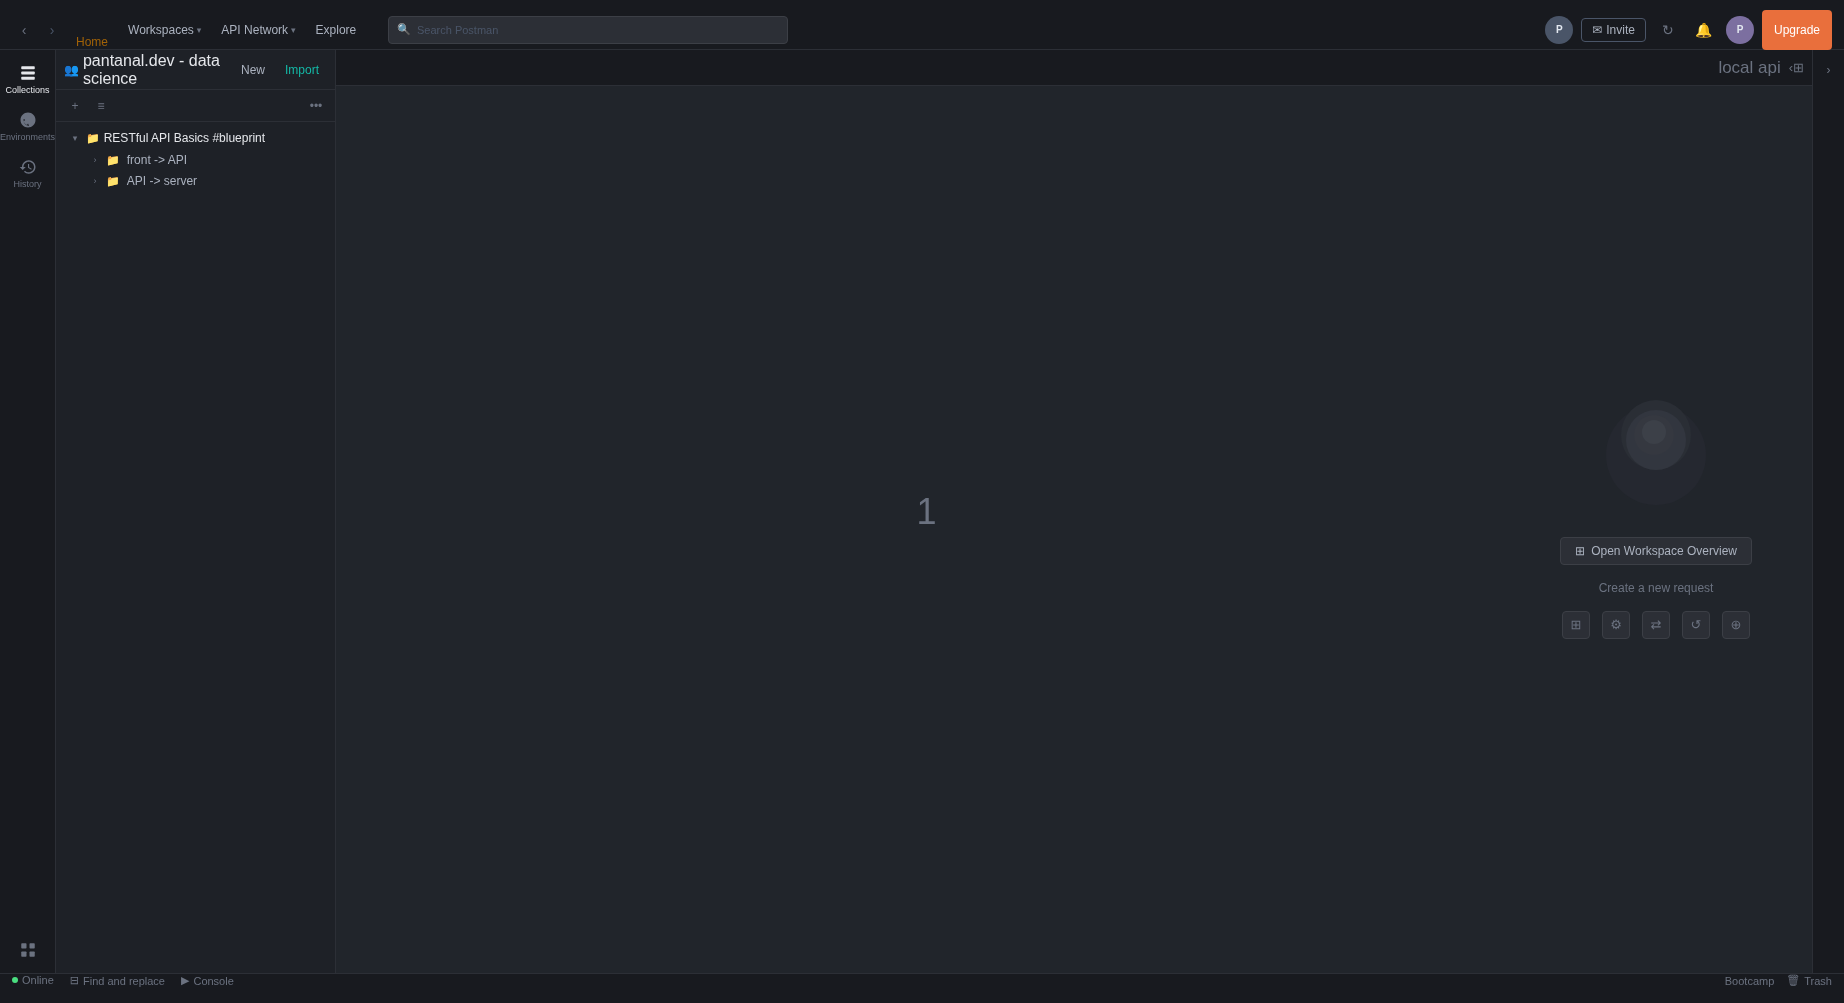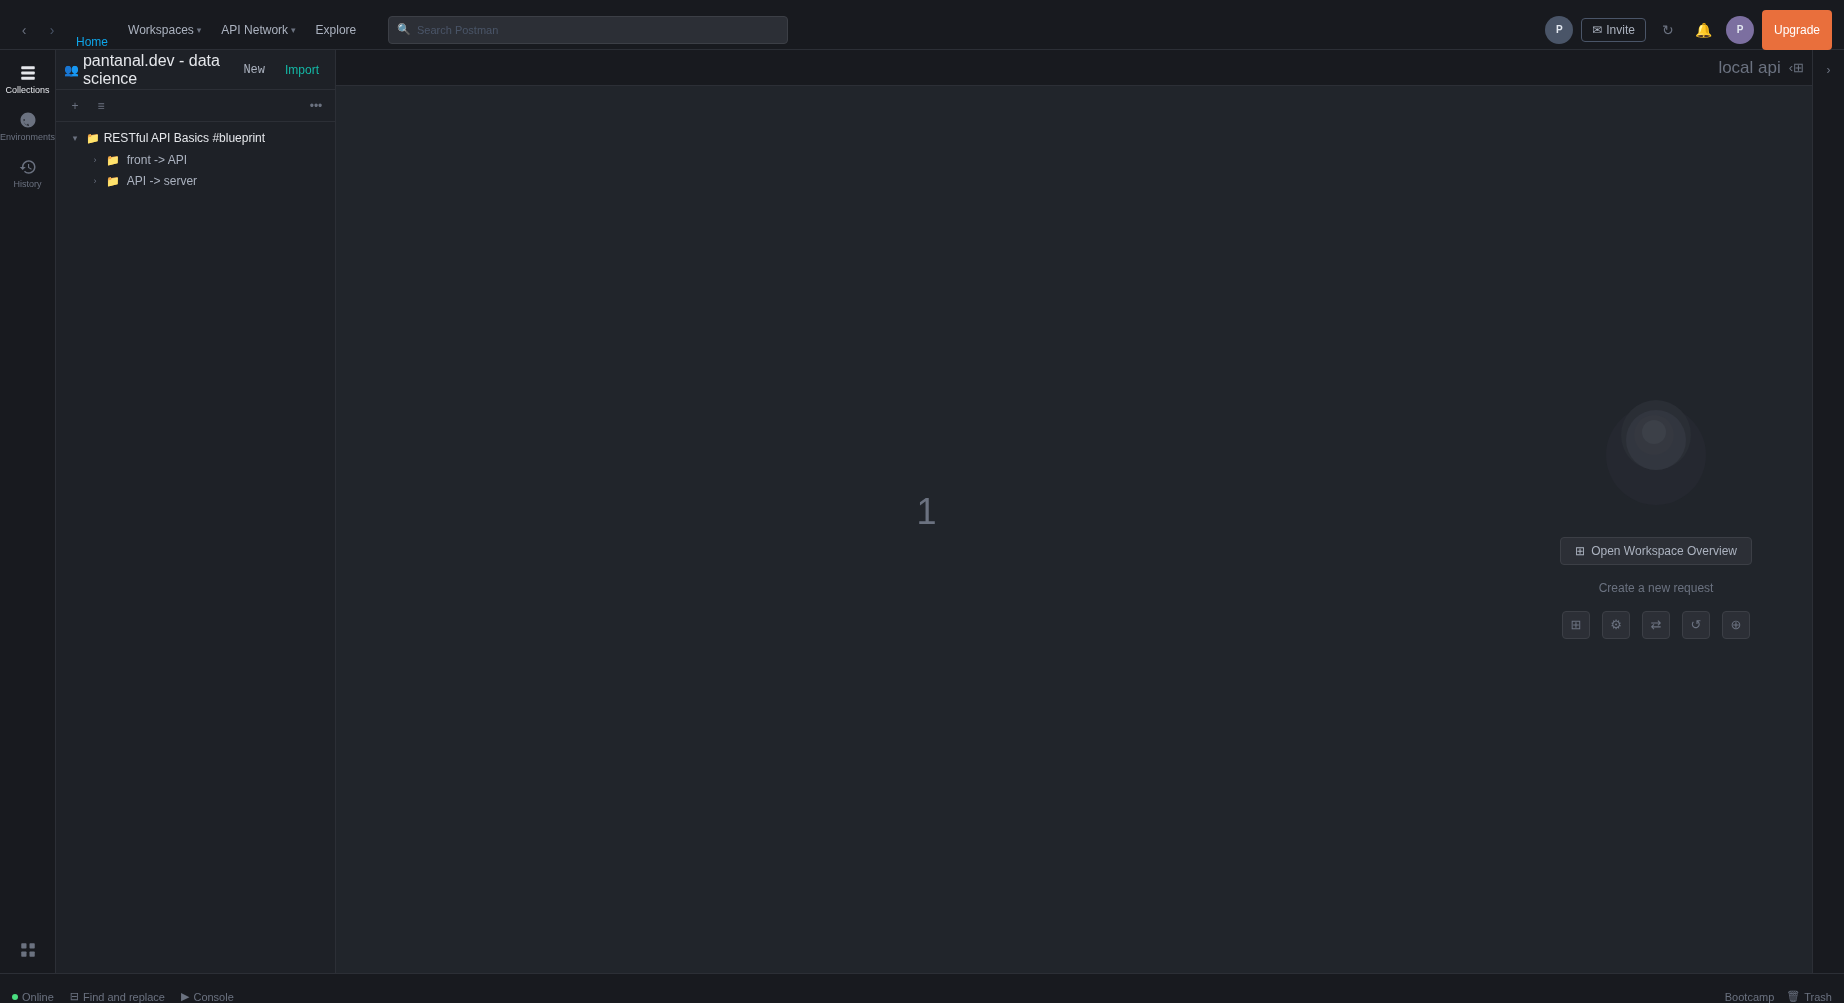--- a/index.html
+++ b/index.html
@@ -41,21 +41,21 @@
       font-size: 14px;
     }
     .nav-item {
       padding: 4px 8px;
       border-radius: 4px;
       cursor: pointer;
       color: #abb2bf;
       font-size: 12px;
       display: flex; align-items: center; gap: 3px;
     }
-    .nav-item.active { color: #0ea5e9; margin-top: 25px; }
+    .nav-item.active { color: #a16207; margin-top: 25px; }
     .nav-chevron { font-size: 9px; color: #6b7280; }
 
     #search-bar {
       flex: 1;
       max-width: 400px;
       margin: 0 20px;
       background: #2c2f36;
       border: 1px solid #3c3f46;
       border-radius: 4px;
       height: 28px;
@@ -160,21 +160,20 @@
       font-weight: 500;
       flex: 1;
     }
     .header-new-btn {
       background: none; border: none;
       color: #abb2bf; cursor: pointer;
       padding: 3px 8px;
       border-radius: 3px;
       font-size: 12px;
       font-weight: 500;
-      font-family: Liberation Mono, monospace;
     }
     .header-import-btn {
       background: none; border: none;
       color: #14b8a6; cursor: pointer;
       padding: 3px 8px;
       border-radius: 3px;
       font-size: 12px;
     }
 
     #collections-toolbar {
@@ -331,21 +330,21 @@
       cursor: pointer;
       color: #6b7280;
       font-size: 13px;
     }
 
     
     #status-bar {
       height: 30px;
       background: #181a1f;
       border-top: 1px solid #2c2f36;
-      display: flex; align-items: flex-end;
+      display: flex; align-items: flex-start;
       padding: 0 12px;
       gap: 16px;
       font-size: 11px;
       color: #6b7280;
     }
     .status-item {
       display: flex; align-items: center; gap: 4px;
       cursor: pointer;
     }
     .status-dot {

